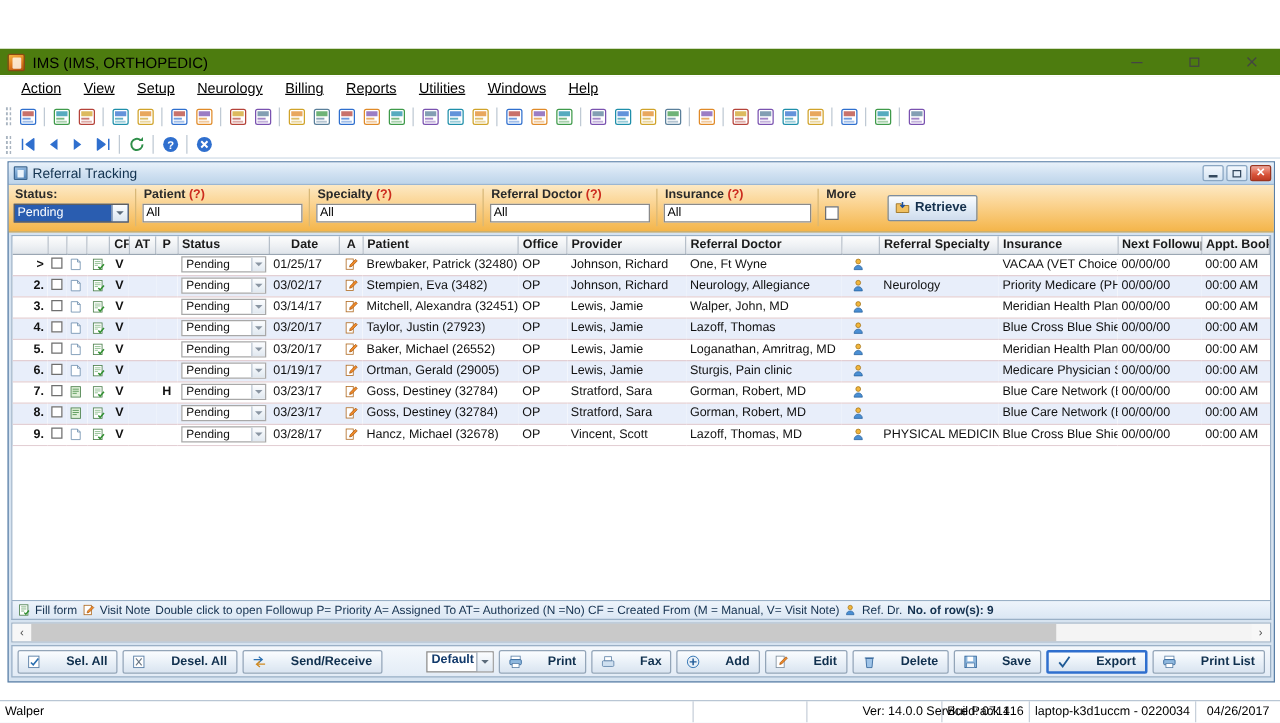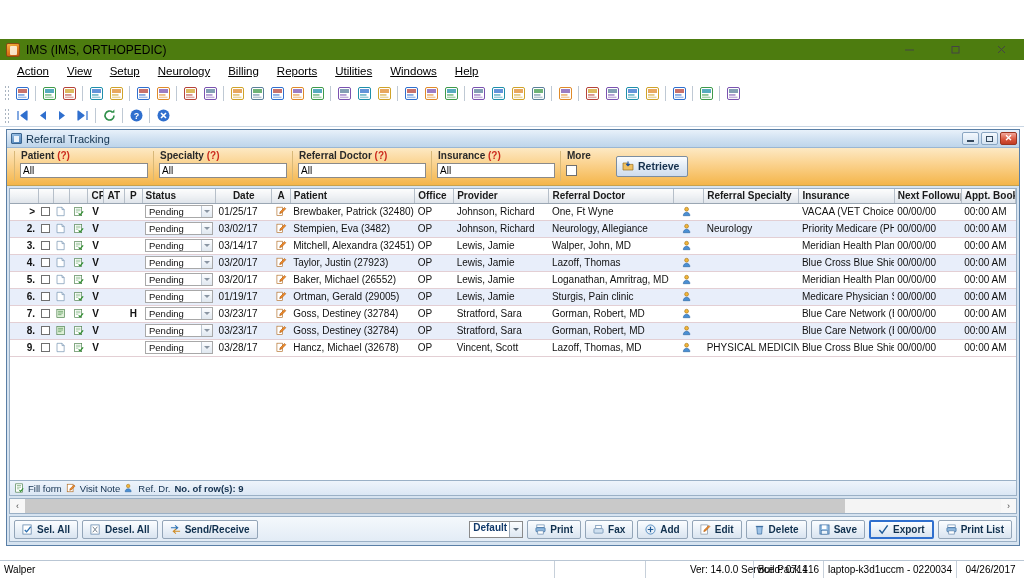--- a/index.html
+++ b/index.html
@@ -213,21 +213,21 @@
   
   .btnbar {
     flex: 0 0 26px; height:26px; margin: 0 2px 3px 2px;
     background: linear-gradient(#f4f8fc,#e3ecf6);
     border:1px solid #9ab0c6;
     display:flex; align-items:center; padding: 0 4px; gap: 4px;
   }
   .gbtn {
     height:19px; padding:0 7px; border:1px solid #93a5b8; border-radius:2px;
     background: linear-gradient(#fbfdff,#eaf1f8 50%,#d9e4f0);
-    display:flex;align-items:center;gap:4px;
+    display:flex;align-items:center;gap:20px;
     font-size:10px; color:#10304e; font-weight:bold; white-space:nowrap;
   }
   .gbtn.primary { border:2px solid #2f6fce; }
   .gbtn .bi { width:11px;height:11px;flex:0 0 11px; }
   .spacer { flex:1 1 auto; }
   .selbox {
     height:17px; border:1px solid #8a8a8a; background:#fff;
     display:flex;align-items:flex-start; font-size:10px; color:#123a6b; font-weight:bold;
     padding-left:3px; min-width:54px;
   }
@@ -616,20 +616,27 @@
           <div class="cbtn">
               <i class="gmax"></i>
             </div>
           <div class="cbtn close">
               <i class="gcls">✕</i>
             </div>
         </div>
       </div>
 
       <div class="filterbar">
+        <div class="fgroup" style="width:92px">
+          <div class="flabel">Status:</div>
+          <div class="fctl sel">
+            <span>Pending</span>
+            <span class="arrowbox"></span>
+          </div>
+        </div>
         <div class="vdiv"></div>
 
         <div class="fgroup" style="width:128px">
           <div class="flabel">
             <span>Patient</span>
             <span class="q">(?)</span>
           </div>
           <div class="fctl">
             <span>All</span>
           </div>
@@ -1091,20 +1098,21 @@
           <rect x="2" y="1" width="8" height="10" fill="#fff" stroke="#4a7f4a" stroke-width=".8"></rect>
           <path d="M3.5 3h5M3.5 5h5M3.5 7h3" stroke="#5a9a5a" stroke-width=".7"></path>
           <path d="M6.5 8.5l1.5 1.5 3-3.5" stroke="#2f8f2f" stroke-width="1.3" fill="none"></path>
         </svg>
         <span>Fill form</span>
         <svg class="li" viewBox="0 0 12 12">
           <rect x="1.5" y="1.5" width="7" height="9" fill="#fff" stroke="#b06a20" stroke-width=".8"></rect>
           <path d="M9.5 2.3l1.4 1.4-4.6 4.6-1.9.5.5-1.9z" fill="#f08a2a" stroke="#a0540f" stroke-width=".6"></path>
         </svg>
         <span>Visit Note</span>
+        <span>Double click to open Followup  P= Priority  A= Assigned To  AT= Authorized (N =No)  CF = Created From (M = Manual, V= Visit Note)</span>
         <svg class="li" viewBox="0 0 12 12">
           <circle cx="5" cy="3.6" r="2.1" fill="#f2b63c" stroke="#9a6a10" stroke-width=".6"></circle>
           <path d="M1.4 10.5c0-2.3 1.6-3.6 3.6-3.6s3.6 1.3 3.6 3.6z" fill="#4a8fd4" stroke="#1f5a96" stroke-width=".6"></path>
         </svg>
         <span>Ref. Dr.</span>
         <b>No. of row(s): 9</b>
       </div>
 
       <div class="hscroll">
         <div class="sbtn">‹</div>

